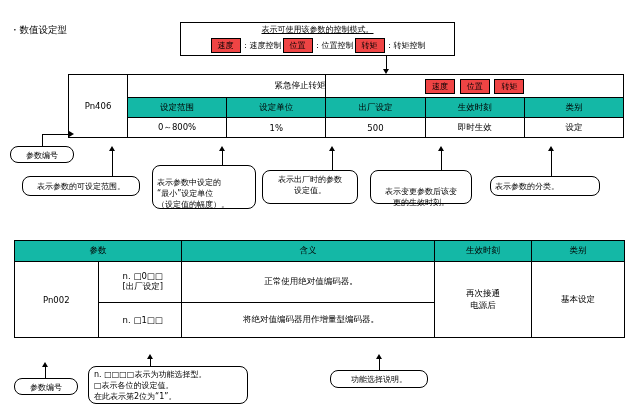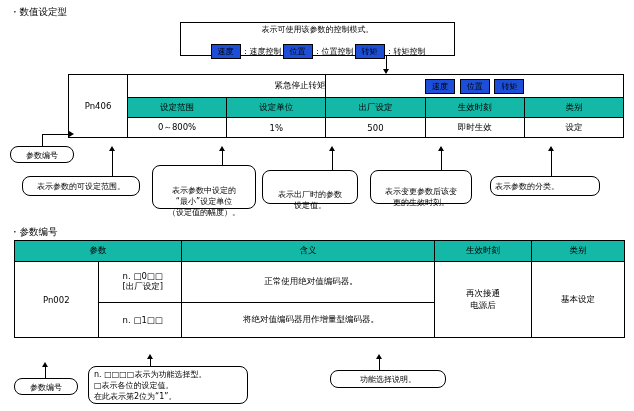--- a/index.html
+++ b/index.html
@@ -13,20 +13,21 @@
     position: relative;
     font-family: "DejaVu Sans", "Liberation Sans", sans-serif;
     font-size: 9px;
     color: #000000;
     overflow: hidden;
   }
   .abs { position: absolute; }
   .sec-title {
     font-size: 9.5px;
     font-weight: normal;
+    margin-top: 18px;
   }
   
   .callout {
     border: 1px solid #000;
     background: #fff;
     padding: 2px 4px;
     line-height: 1.35;
     font-size: 8px;
     box-sizing: border-box;
   }
@@ -45,21 +46,21 @@
     padding: 0;
   }
   .hdr { background: #14b8a6; }
   .lbl-left { text-align: left; padding-left: 6px !important; }
   
   .keybox {
     display: inline-block;
     border: 1px solid #000;
     padding: 0 6px;
     margin: 0 1px;
-    background: #1d4ed8;
+    background: #ef4444;
     font-size: 8px;
     line-height: 13px;
   }
   .mode-row { white-space: nowrap; }
   
   .ln { position: absolute; background: #000; }
   .vln { width: 1px; }
   .hln { height: 1px; }
   
   .arr-up {
@@ -83,21 +84,21 @@
     border-bottom: 3px solid transparent;
     border-left: 5px solid #000;
   }
 </style>
 </head>
 <body>
 
 <div class="abs sec-title" style="left:10px; top:6px;">・数值设定型</div>
 
 <div class="abs callout" id="topCallout" style="left:180px; top:22px; width:275px; height:34px; text-align:center;">
-  <div style="margin-bottom:8px;">表示可使用该参数的控制模式。</div>
+  <div style="margin-bottom:2px;text-decoration:underline;">表示可使用该参数的控制模式。</div>
   <div class="mode-row">
     <span class="keybox">速度</span><span>：速度控制</span><span class="keybox">位置</span><span>：位置控制</span><span class="keybox">转矩</span><span>：转矩控制</span>
   </div>
 </div>
 
 <div class="ln vln abs" style="left:386px; top:56px; height:14px;"></div>
 <div class="arr-down abs" style="left:383px; top:69px;"></div>
 
 <table class="grid abs" style="left:68px; top:74px; width:556px;">
   <tbody>
@@ -129,29 +130,29 @@
 
 <div class="abs callout round" style="left:10px; top:146px; width:64px; height:17px; text-align:center; line-height:13px;">参数编号</div>
 <div class="ln vln abs" style="left:42px; top:134px; height:12px;"></div>
 <div class="ln hln abs" style="left:42px; top:134px; width:28px;"></div>
 <div class="arr-right abs" style="left:69px; top:131px;"></div>
 
 <div class="abs callout round" style="left:22px; top:176px; width:118px; height:20px; text-align:center; line-height:16px;">表示参数的可设定范围。</div>
 <div class="ln vln abs" style="left:112px; top:150px; height:26px;"></div>
 <div class="arr-up abs" style="left:109px; top:146px;"></div>
 
-<div class="abs callout round" style="left:152px; top:165px; width:104px; height:44px; text-align:center; padding-top:20px;">
+<div class="abs callout round" style="left:152px; top:165px; width:104px; height:44px; text-align:left; padding-top:12px;">
   <div>表示参数中设定的</div>
   <div>“最小”设定单位</div>
   <div>（设定值的幅度）。</div>
 </div>
 <div class="ln vln abs" style="left:222px; top:150px; height:15px;"></div>
 <div class="arr-up abs" style="left:219px; top:146px;"></div>
 
-<div class="abs callout round" style="left:262px; top:170px; width:96px; height:34px; text-align:center; padding-top:19px;">
+<div class="abs callout round" style="left:262px; top:170px; width:96px; height:34px; text-align:center; padding-top:4px;">
   <div>表示出厂时的参数</div>
   <div>设定值。</div>
 </div>
 <div class="ln vln abs" style="left:332px; top:150px; height:20px;"></div>
 <div class="arr-up abs" style="left:329px; top:146px;"></div>
 
 <div class="abs callout round" style="left:370px; top:170px; width:102px; height:34px; text-align:center; padding-top:16px;">
   <div>表示变更参数后该变</div>
   <div>更的生效时刻。</div>
 </div>
@@ -199,15 +200,15 @@
 <div class="arr-up abs" style="left:42px; top:362px;"></div>
 
 <div class="abs callout round" style="left:88px; top:366px; width:160px; height:38px; padding:3px 5px;">
   <div>n. □□□□表示为功能选择型。</div>
   <div>□表示各位的设定值。</div>
   <div>在此表示第2位为“1”。</div>
 </div>
 <div class="ln vln abs" style="left:150px; top:358px; height:8px;"></div>
 <div class="arr-up abs" style="left:147px; top:354px;"></div>
 
-<div class="abs callout round" style="left:330px; top:370px; width:116px; height:18px; text-align:center; line-height:13px;">功能选择说明。</div>
+<div class="abs callout round" style="left:330px; top:370px; width:98px; height:18px; text-align:center; line-height:13px;">功能选择说明。</div>
 <div class="ln vln abs" style="left:379px; top:358px; height:12px;"></div>
 <div class="arr-up abs" style="left:376px; top:354px;"></div>
 
 </body></html>

